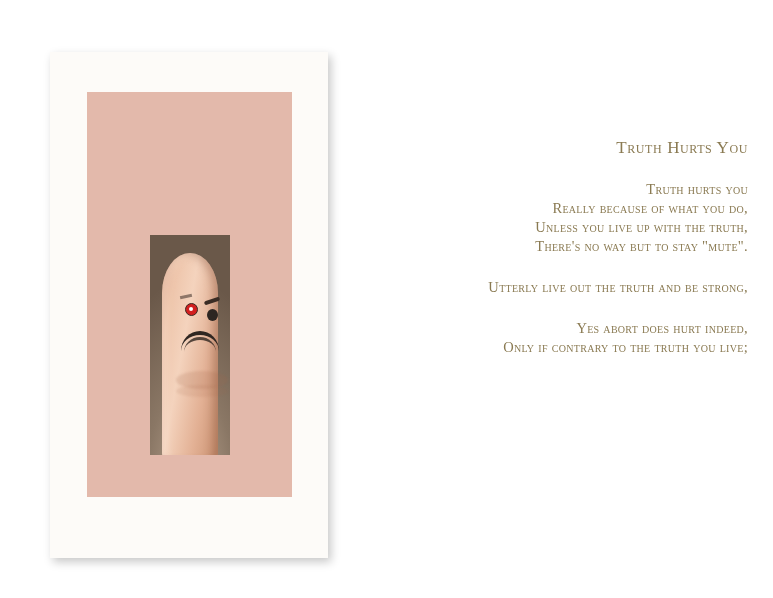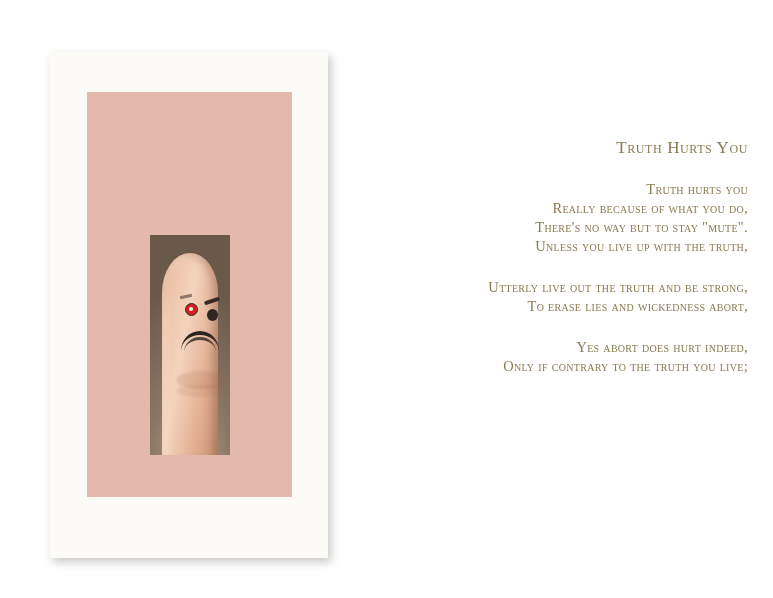--- a/index.html
+++ b/index.html
@@ -192,26 +192,25 @@
     </div>
   </div>
 </div>
 
 <div id="poem">
   <h1 id="poem-title">Truth Hurts You</h1>
 
   <div class="stanza">
     <div class="line">Truth hurts you</div>
     <div class="line">Really because of what you do,</div>
+    <div class="line">Unless you live up with the truth,</div>
     <div class="line">There's no way but to stay "mute".</div>
-    <div class="line">Unless you live up with the truth,</div>
   </div>
 
   <div class="stanza">
     <div class="line">Utterly live out the truth and be strong,</div>
-    <div class="line">To erase lies and wickedness abort,</div>
   </div>
 
   <div class="stanza">
     <div class="line">Yes abort does hurt indeed,</div>
     <div class="line">Only if contrary to the truth you live;</div>
   </div>
 </div>
 
 </body></html>

